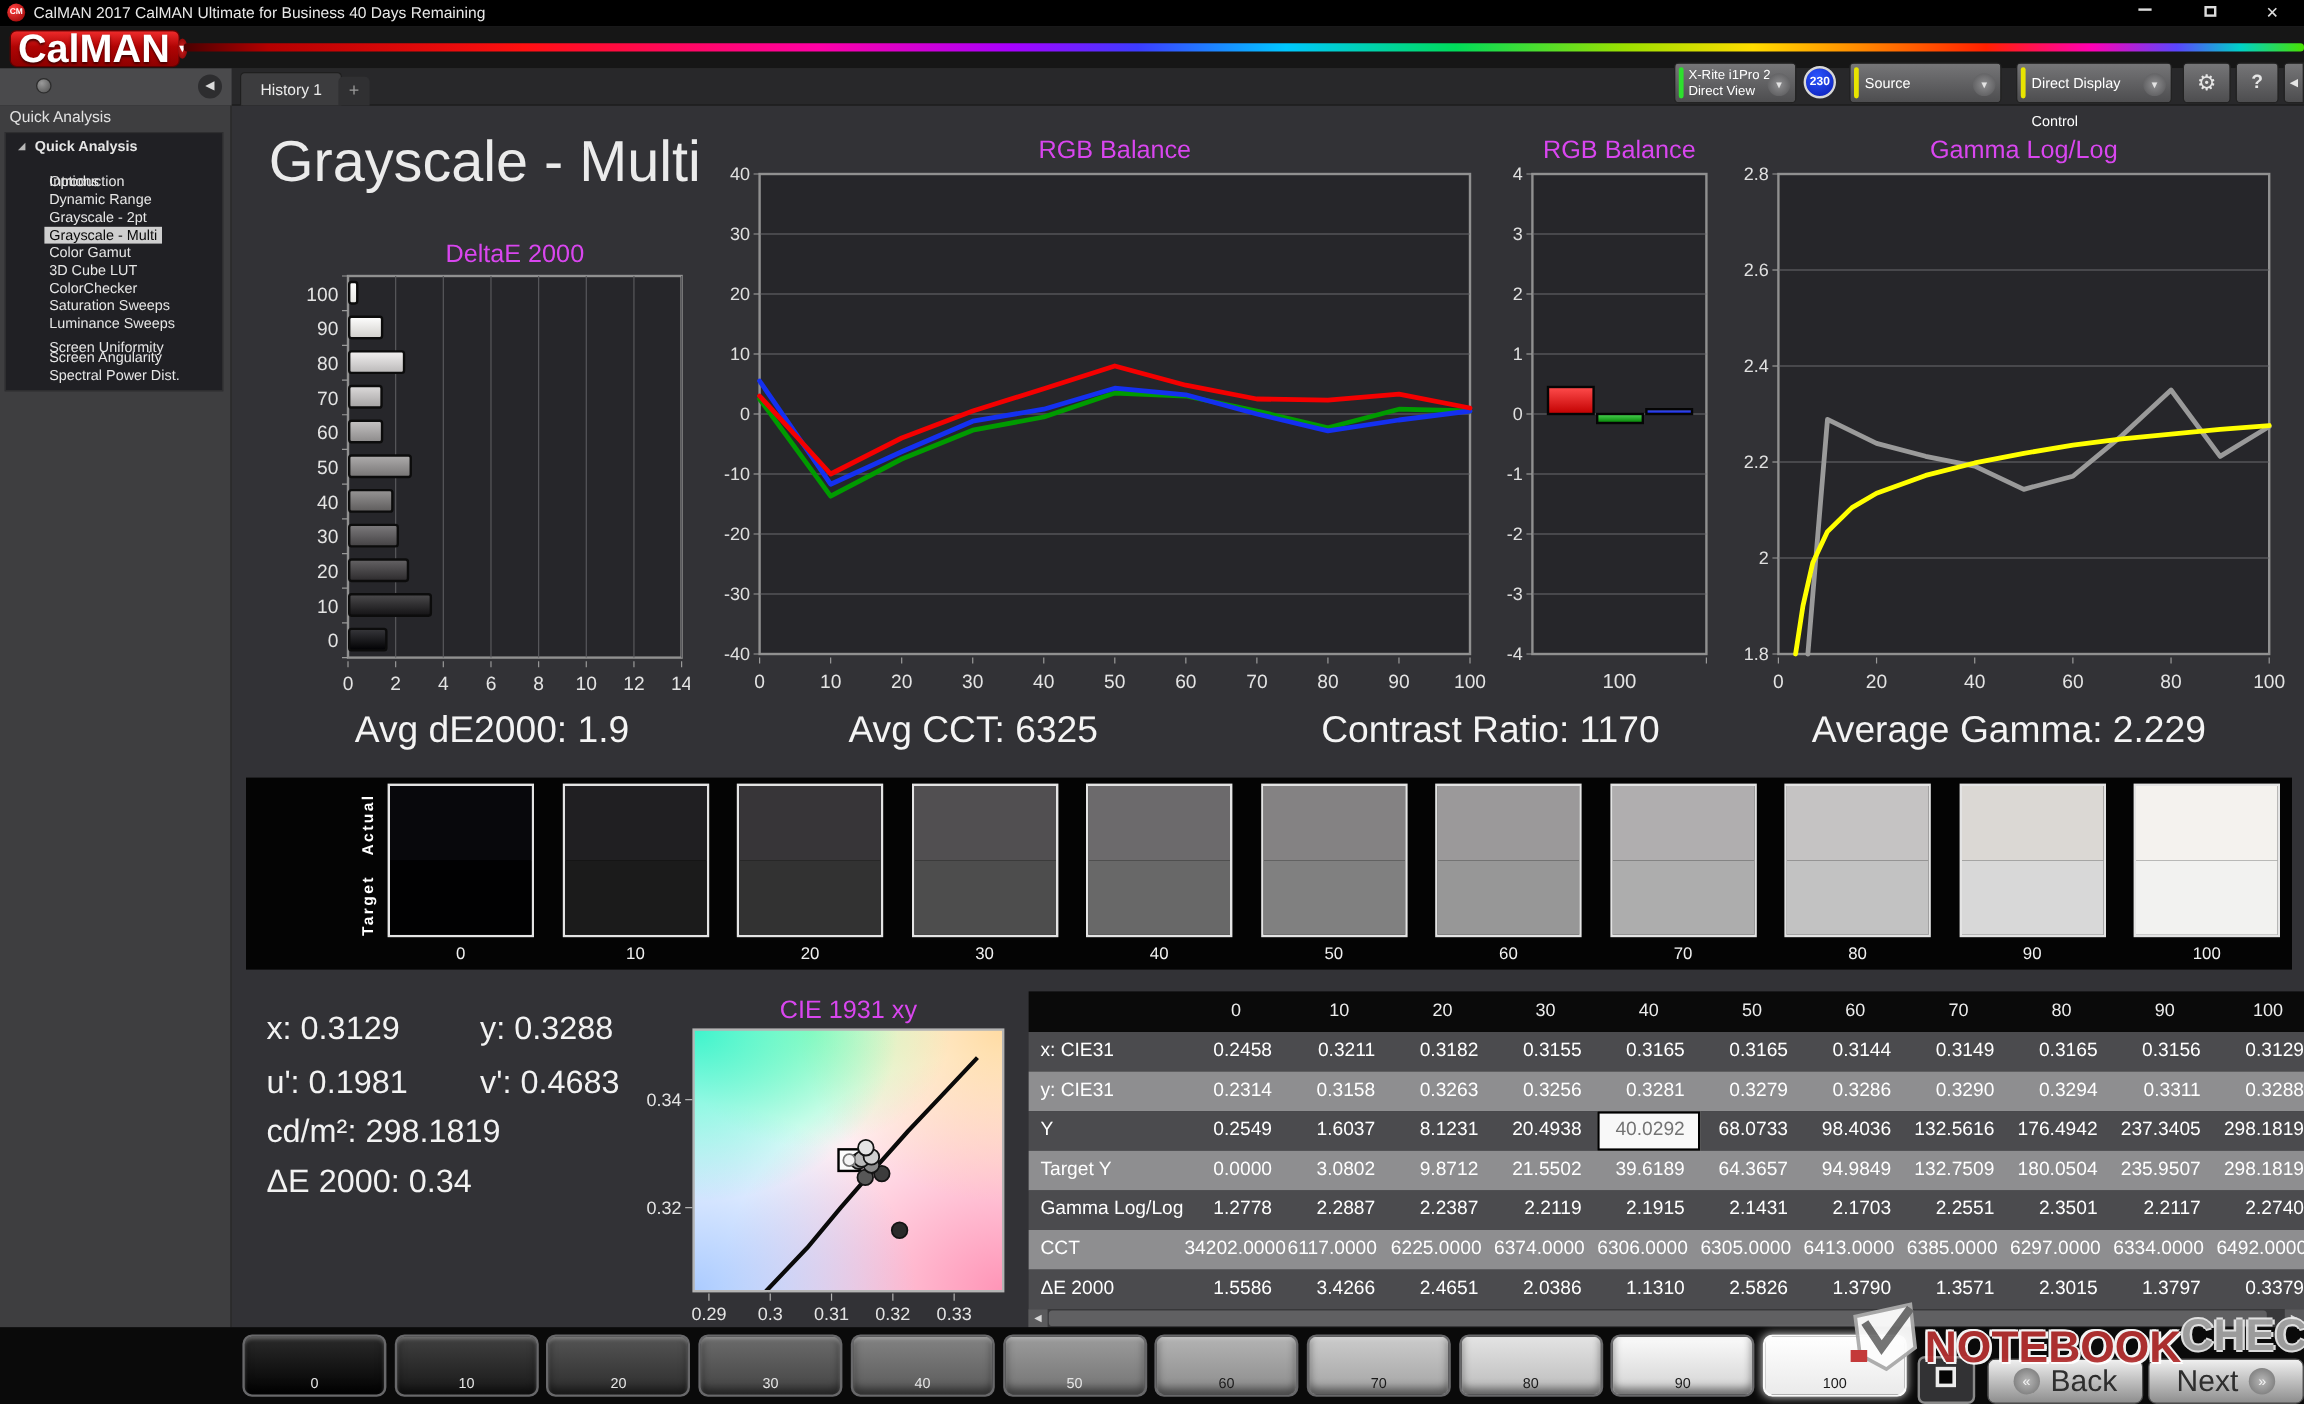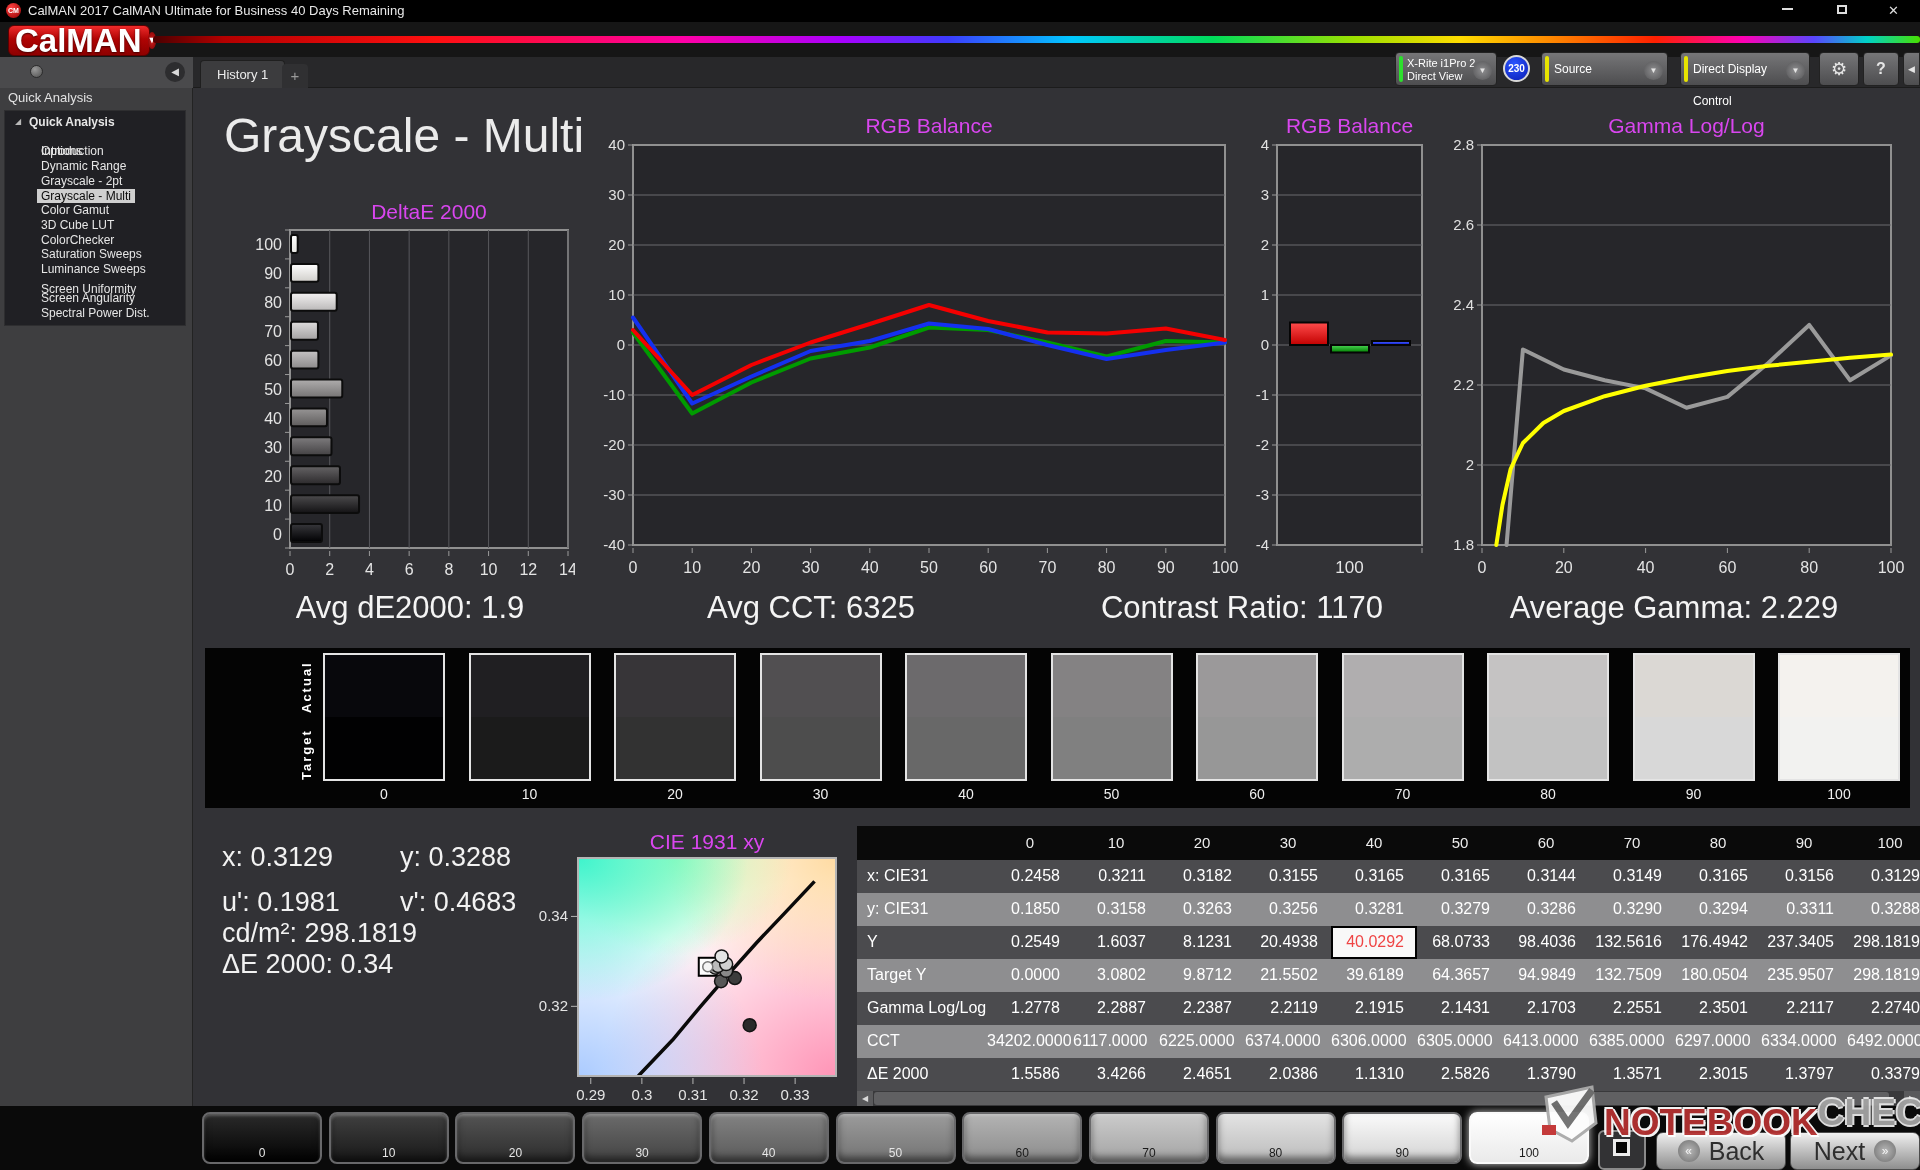--- a/index.html
+++ b/index.html
@@ -82,39 +82,39 @@
   .vlab{position:absolute;left:94px;width:18px;text-align:center;writing-mode:vertical-rl;transform:rotate(180deg);
     font-size:13px;font-weight:bold;letter-spacing:2px;color:#fff;}
   .sw{position:absolute;top:5px;width:122px;height:128px;border:2px solid #e4e4e4;}
   .sw .half{position:absolute;left:0;width:100%;height:50%;}
   .sw-lab{position:absolute;top:138px;width:122px;text-align:center;font-size:14px;color:#f0f0f0;}
 
   
   .cr{position:absolute;left:222px;top:842px;width:330px;color:#f2f2f2;}
   .cr-title{font-size:33px;margin-bottom:26px;}
   .cr-grid{display:grid;grid-template-columns:178px auto;row-gap:14px;font-size:27px;}
-  .cr-line{font-size:27px;margin-top:0;}
+  .cr-line{font-size:27px;margin-top:10px;}
 
   
   .cie-bg{position:absolute;background:
     radial-gradient(120% 120% at 0% 0%, rgba(0,240,190,0.75), rgba(0,240,190,0) 55%),
     radial-gradient(100% 100% at 38% 0%, rgba(140,255,150,0.55), rgba(140,255,150,0) 45%),
     radial-gradient(120% 120% at 100% 0%, rgba(255,210,140,0.8), rgba(255,210,140,0) 55%),
     radial-gradient(120% 120% at 0% 100%, rgba(150,190,255,0.8), rgba(150,190,255,0) 60%),
     radial-gradient(140% 140% at 100% 100%, rgba(255,130,170,0.85), rgba(255,130,170,0) 65%),
     #ffffff;}
 
   
   .tbl{position:absolute;left:857px;top:826px;width:1063px;height:265px;overflow:hidden;}
   .trow{display:flex;width:1080px;}
   .tcell{flex:none;width:86px;font-size:16px;color:#fff;text-align:right;padding:7px 13px 0 0;height:33px;}
   .tcell.hdr{text-align:center;padding-right:0;height:34px;padding-top:8px;font-size:15px;color:#ececec;}
   .tlabel{flex:none;width:130px;font-size:16px;color:#fff;text-align:left;padding:7px 0 0 10px;height:33px;}
   .rowA{background:#4b4b4e;} .rowB{background:#8e8e90;} .rowH{background:#0a0a0a;}
-  .tcell.hl{background:#f8f8f8;color:#ef4444;outline:2px solid #000;outline-offset:-2px;}
+  .tcell.hl{background:#f8f8f8;color:#737373;outline:2px solid #000;outline-offset:-2px;}
   .hscroll{position:absolute;left:857px;top:1091px;width:1063px;height:15px;background:#39393b;}
   .hs-arrow{position:absolute;top:0;width:16px;height:15px;background:#5a5a5c;color:#d8d8d8;font-size:8px;
     text-align:center;line-height:15px;cursor:pointer;}
   .hs-thumb{position:absolute;left:17px;top:1px;width:1015px;height:13px;background:#606062;border-radius:3px;cursor:pointer;}
 
   
   .bstrip{position:absolute;left:0;top:1106px;width:1920px;height:64px;background:#0a0a0a;}
   .lvlbtn{position:absolute;top:6px;width:120px;height:52px;border-radius:8px;border:2px solid #68686a;cursor:pointer;
     box-shadow:inset 0 2px 3px rgba(255,255,255,0.25), inset 0 -5px 7px rgba(0,0,0,0.5);}
   .lvlbtn span{position:absolute;bottom:2px;width:100%;text-align:center;font-size:12px;}
@@ -597,21 +597,21 @@
         <div class="tcell">0.3165</div>
         <div class="tcell">0.3165</div>
         <div class="tcell">0.3144</div>
         <div class="tcell">0.3149</div>
         <div class="tcell">0.3165</div>
         <div class="tcell">0.3156</div>
         <div class="tcell">0.3129</div>
       </div>
       <div class="trow rowB">
         <div class="tlabel">y: CIE31</div>
-        <div class="tcell">0.1850</div>
+        <div class="tcell">0.2314</div>
         <div class="tcell">0.3158</div>
         <div class="tcell">0.3263</div>
         <div class="tcell">0.3256</div>
         <div class="tcell">0.3281</div>
         <div class="tcell">0.3279</div>
         <div class="tcell">0.3286</div>
         <div class="tcell">0.3290</div>
         <div class="tcell">0.3294</div>
         <div class="tcell">0.3311</div>
         <div class="tcell">0.3288</div>

